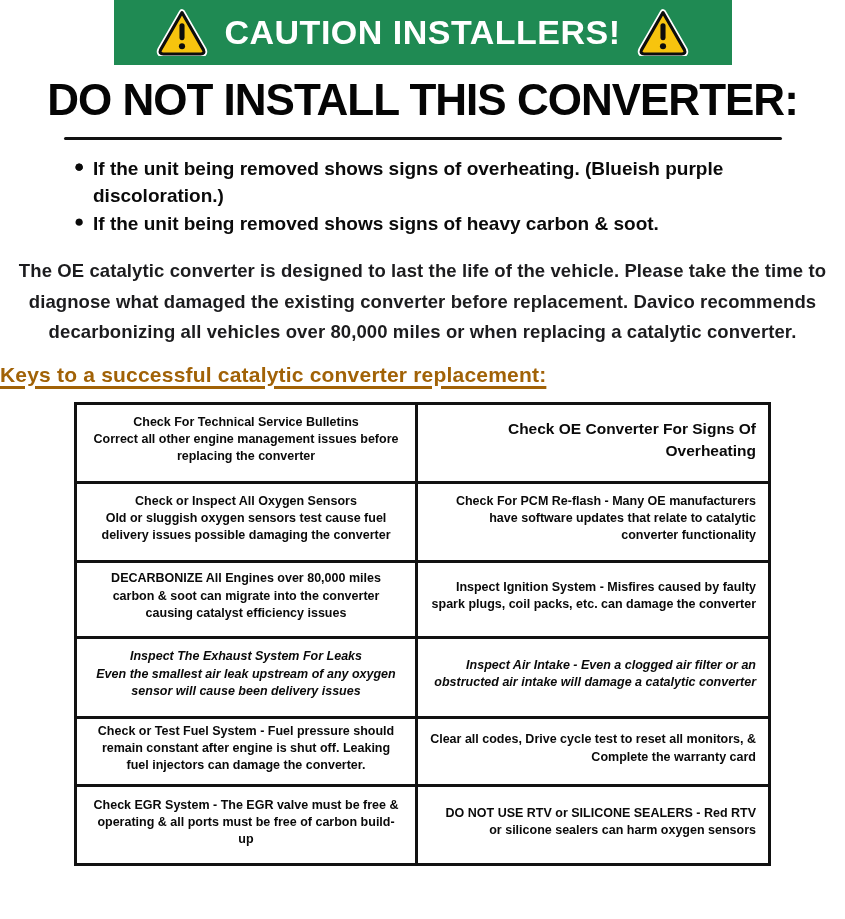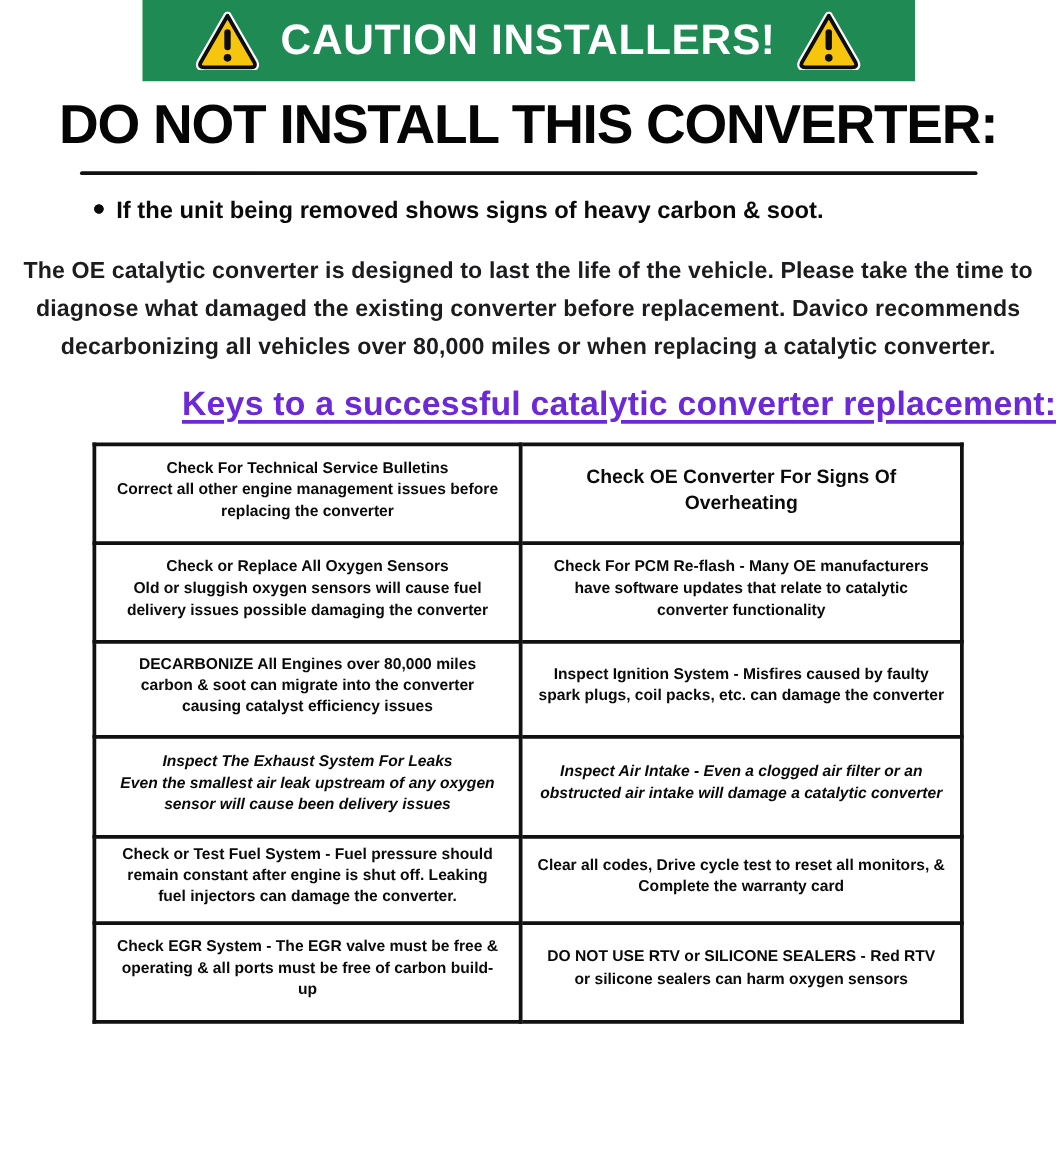--- a/index.html
+++ b/index.html
@@ -80,25 +80,25 @@
     font-size: 18.5px;
     font-weight: 700;
     line-height: 1.65;
     color: #1c1c1e;
     letter-spacing: 0.1px;
   }
 
   
   .keys-heading {
     margin: 15px 0 0 0;
-    text-align: right;
-    font-size: 27px;
+    text-align: left;
+    font-size: 21px;
     font-weight: 700;
     letter-spacing: 0.2px;
-    color: #6d28d9;
+    color: #a16207;
     text-decoration: underline;
     text-decoration-thickness: 2.5px;
     text-underline-offset: 4px;
   }
 
   
   .keys-table {
     width: 694px;
     margin: 15px auto 0 auto;
     border-collapse: collapse;
@@ -108,21 +108,21 @@
   .keys-table td {
     border: 3px solid #111;
     text-align: center;
     vertical-align: middle;
     font-size: 12.5px;
     font-weight: 700;
     line-height: 1.38;
     color: #0a0a0a;
     padding: 4px 16px 10px 16px;
   }
-  .keys-table td.right { padding: 4px 12px 10px 12px; }
+  .keys-table td.right { padding: 4px 12px 10px 12px; text-align: right; }
   .keys-table col.c-left  { width: 341px; }
   .keys-table col.c-right { width: 353px; }
   .keys-table tr:nth-child(1) { height: 79px; }
   .keys-table tr:nth-child(2) { height: 79px; }
   .keys-table tr:nth-child(3) { height: 76px; }
   .keys-table tr:nth-child(4) { height: 80px; font-style: italic; }
   .keys-table tr:nth-child(5) { height: 64px; }
   .keys-table tr:nth-child(6) { height: 79px; }
   .keys-table tr:nth-child(1) td.right { font-size: 15.5px; }
 </style>
@@ -150,20 +150,21 @@
   <h1 class="main-heading">DO NOT INSTALL THIS CONVERTER:</h1>
 
   <div class="rule"></div>
 
   <ul class="warning-list">
     <li>
       <span class="bullet-dot">●</span>
     </li>
     <li>
       <span class="bullet-dot">●</span>
+      <span>If the unit being removed shows signs of overheating. (Blueish purple discoloration.)</span>
     </li>
     <li>
       <span class="bullet-dot">●</span>
       <span>If the unit being removed shows signs of heavy carbon &amp; soot.</span>
     </li>
   </ul>
 
   <p class="advisory">The OE catalytic converter is designed to last the life of the vehicle. Please take the time to diagnose what damaged the existing converter before replacement. Davico recommends decarbonizing all vehicles over 80,000 miles or when replacing a catalytic converter.</p>
 
   <h2 class="keys-heading">Keys to a successful catalytic converter replacement:</h2>
@@ -178,22 +179,22 @@
           <td class="left">
             <div>Check For Technical Service Bulletins</div>
             <div>Correct all other engine management issues before replacing the converter</div>
           </td>
           <td class="right">
             <div>Check OE Converter For Signs Of Overheating</div>
           </td>
         </tr>
         <tr>
           <td class="left">
-            <div>Check or Replace All Oxygen Sensors</div>
-            <div>Old or sluggish oxygen sensors will cause fuel delivery issues possible damaging the converter</div>
+            <div>Check or Inspect All Oxygen Sensors</div>
+            <div>Old or sluggish oxygen sensors test cause fuel delivery issues possible damaging the converter</div>
           </td>
           <td class="right">
             <div>Check For PCM Re-flash - Many OE manufacturers have software updates that relate to catalytic converter functionality</div>
           </td>
         </tr>
         <tr>
           <td class="left">
             <div>DECARBONIZE All Engines over 80,000 miles carbon &amp; soot can migrate into the converter causing catalyst efficiency issues</div>
           </td>
           <td class="right">

